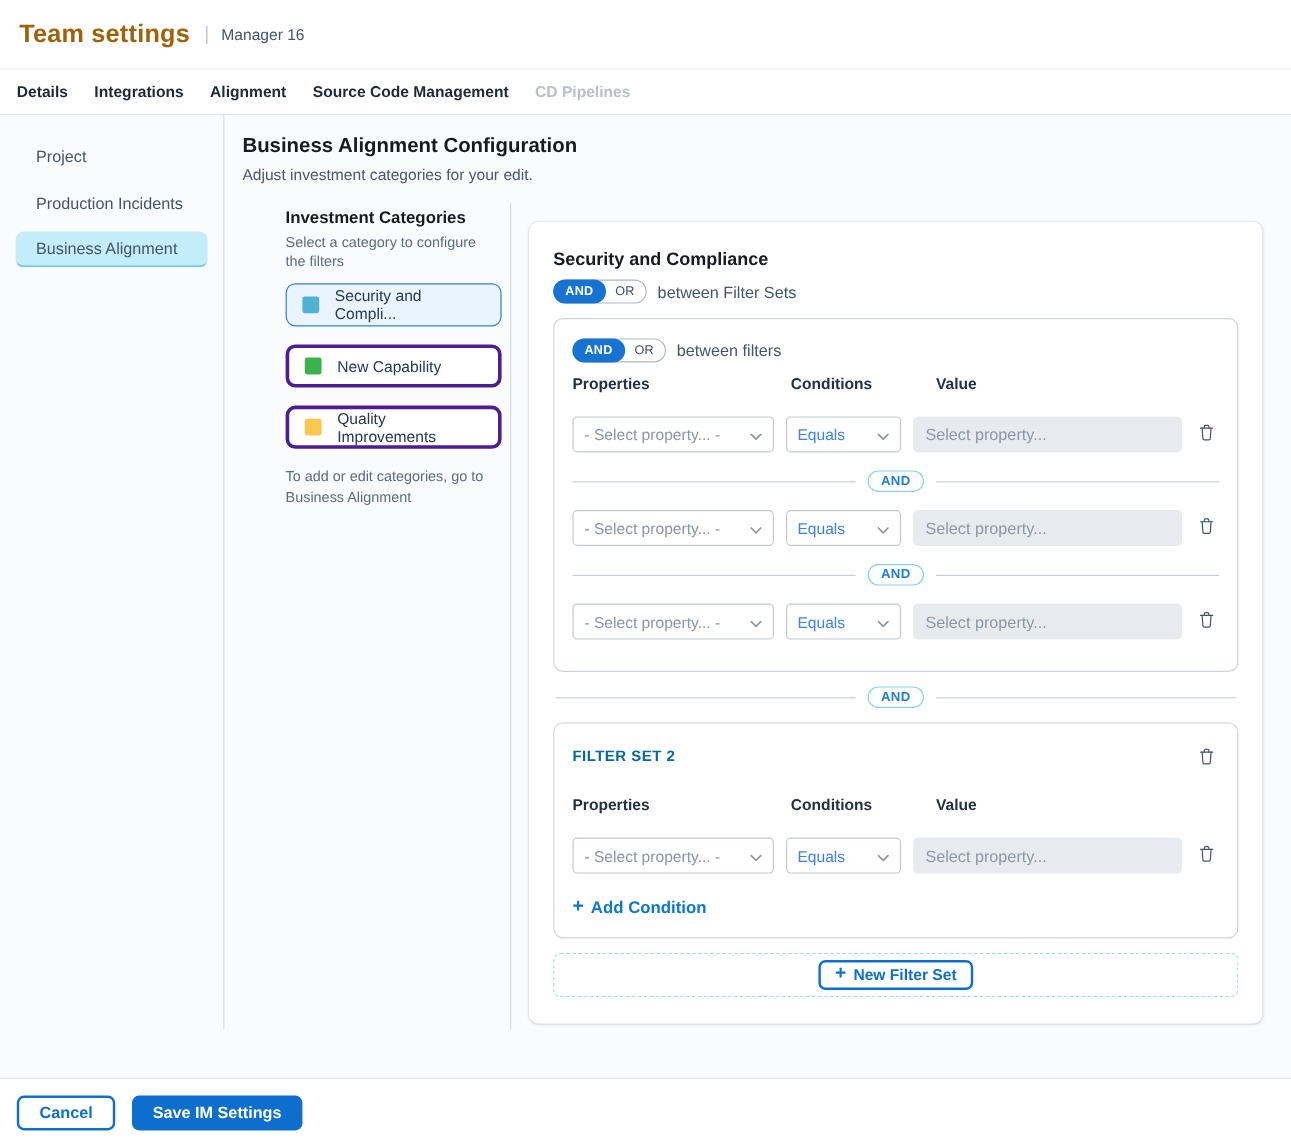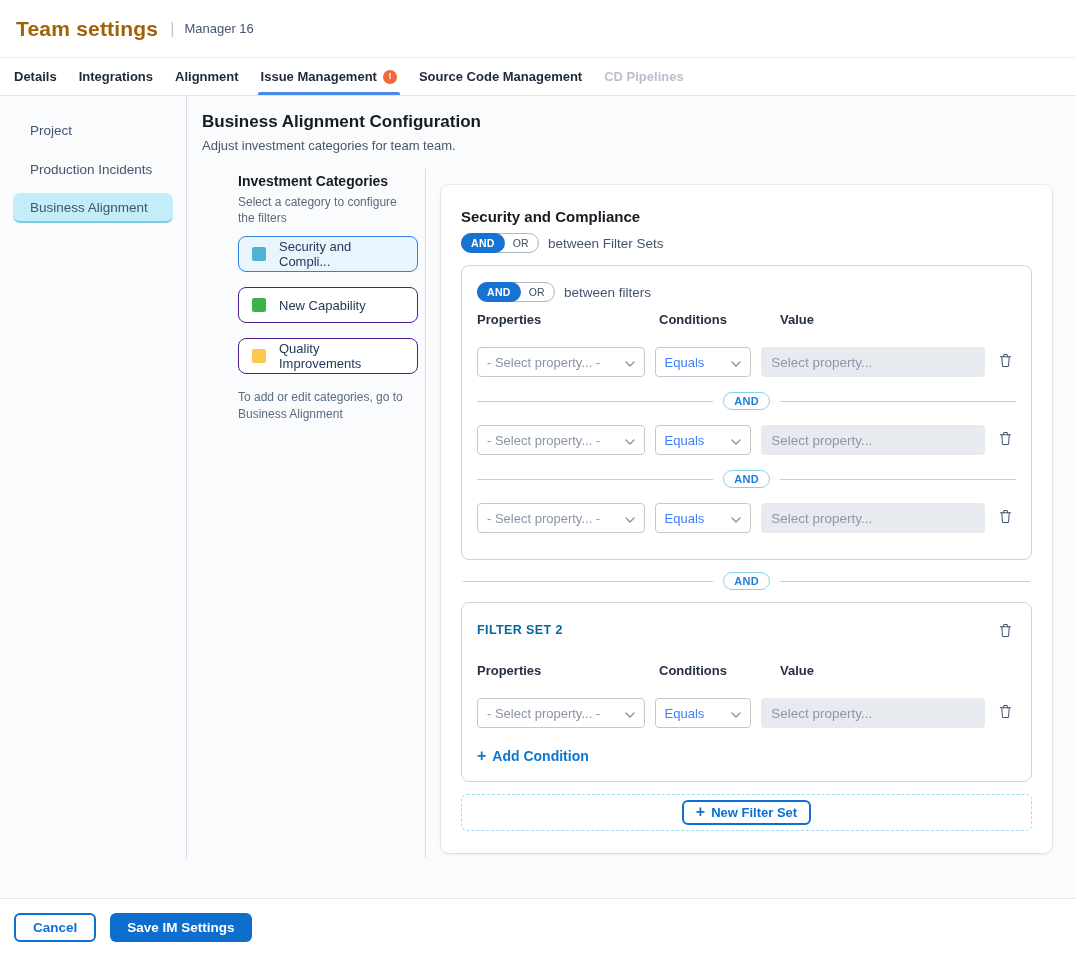--- a/index.html
+++ b/index.html
@@ -27,21 +27,21 @@
 
   .main { flex:1; padding:14px 24px 0 15px; display:flex; flex-direction:column; min-width:0; }
   .main-title { font-size:17px; font-weight:bold; color:#161b22; margin:2px 0 6px; }
   .main-subtitle { font-size:13px; color:#49566b; margin-bottom:16px; }
   .columns { display:flex; flex:1; align-items:stretch; min-height:0;margin-left:36px; }
 
   
   .cat-col { width:188px; flex:0 0 auto; border-right:1px solid #d9dde3; padding-right:12px; }
   .cat-title { font-size:14px; font-weight:bold; color:#161b22; margin:4px 0 6px; }
   .cat-subtitle { font-size:12px; color:#5b6b82; line-height:1.3; margin-bottom:10px; }
-  .cat-btn { width:180px; height:36px; background:#fff; border:1px solid #4c1d95; border-radius:8px; display:flex; align-items:center; gap:13px; padding:0 13px; margin:0 0 15px; font-size:13px; color:#253858; cursor:pointer; }
+  .cat-btn { width:180px; height:36px; background:#fff; border:3px solid #4c1d95; border-radius:8px; display:flex; align-items:center; gap:13px; padding:0 13px; margin:0 0 15px; font-size:13px; color:#253858; cursor:pointer; }
   .cat-btn.selected { border:1.5px solid #2e7fe0; background:#eaf4fd; }
   .cat-swatch { width:14px; height:14px; border-radius:2px; flex:0 0 auto; }
   .cat-footnote { font-size:12px; color:#5b6b82; line-height:1.4; margin-top:2px; }
 
   
   .panel-col { flex:1; padding-left:15px; min-width:0; }
   .panel { background:#fff; border-radius:8px; box-shadow:0 0 0 1px rgba(23,43,77,.06), 0 1px 3px rgba(23,43,77,.12); margin-top:16px; padding:23px 20px 22px; }
   .panel-title { font-size:15px; font-weight:bold; color:#161b22; margin-bottom:8px; }
   .toggle-row { display:flex; align-items:center; gap:9px; margin-bottom:12px; }
   .andor { display:inline-flex; align-items:center; border:1px solid #aeb7c2; border-radius:11px; background:#fff; height:20px; }
@@ -100,24 +100,20 @@
   <div class="tabbar">
     <div class="tab">
         <span>Details</span>
       </div>
     <div class="tab">
         <span>Integrations</span>
       </div>
     <div class="tab">
         <span>Alignment</span>
       </div>
-    <div class="tab active">
-      <span>Issue Management</span>
-      <span class="tab-badge">!</span>
-    </div>
     <div class="tab">
         <span>Source Code Management</span>
       </div>
     <div class="tab disabled">
         <span>CD Pipelines</span>
       </div>
   </div>
 
   <div class="content">
 
@@ -128,21 +124,21 @@
       <div class="side-item">
           <span>Production Incidents</span>
         </div>
       <div class="side-item active">
           <span>Business Alignment</span>
         </div>
     </div>
 
     <div class="main">
       <div class="main-title">Business Alignment Configuration</div>
-      <div class="main-subtitle">Adjust investment categories for team team.</div>
+      <div class="main-subtitle">Adjust investment categories for your edit.</div>
 
       <div class="columns">
 
         <div class="cat-col">
           <div class="cat-title">Investment Categories</div>
           <div class="cat-subtitle">Select a category to configure the filters</div>
 
           <div class="cat-btn selected">
             <span class="cat-swatch" style="background:#4eb3d3"></span>
             <span>Security and Compli...</span>

